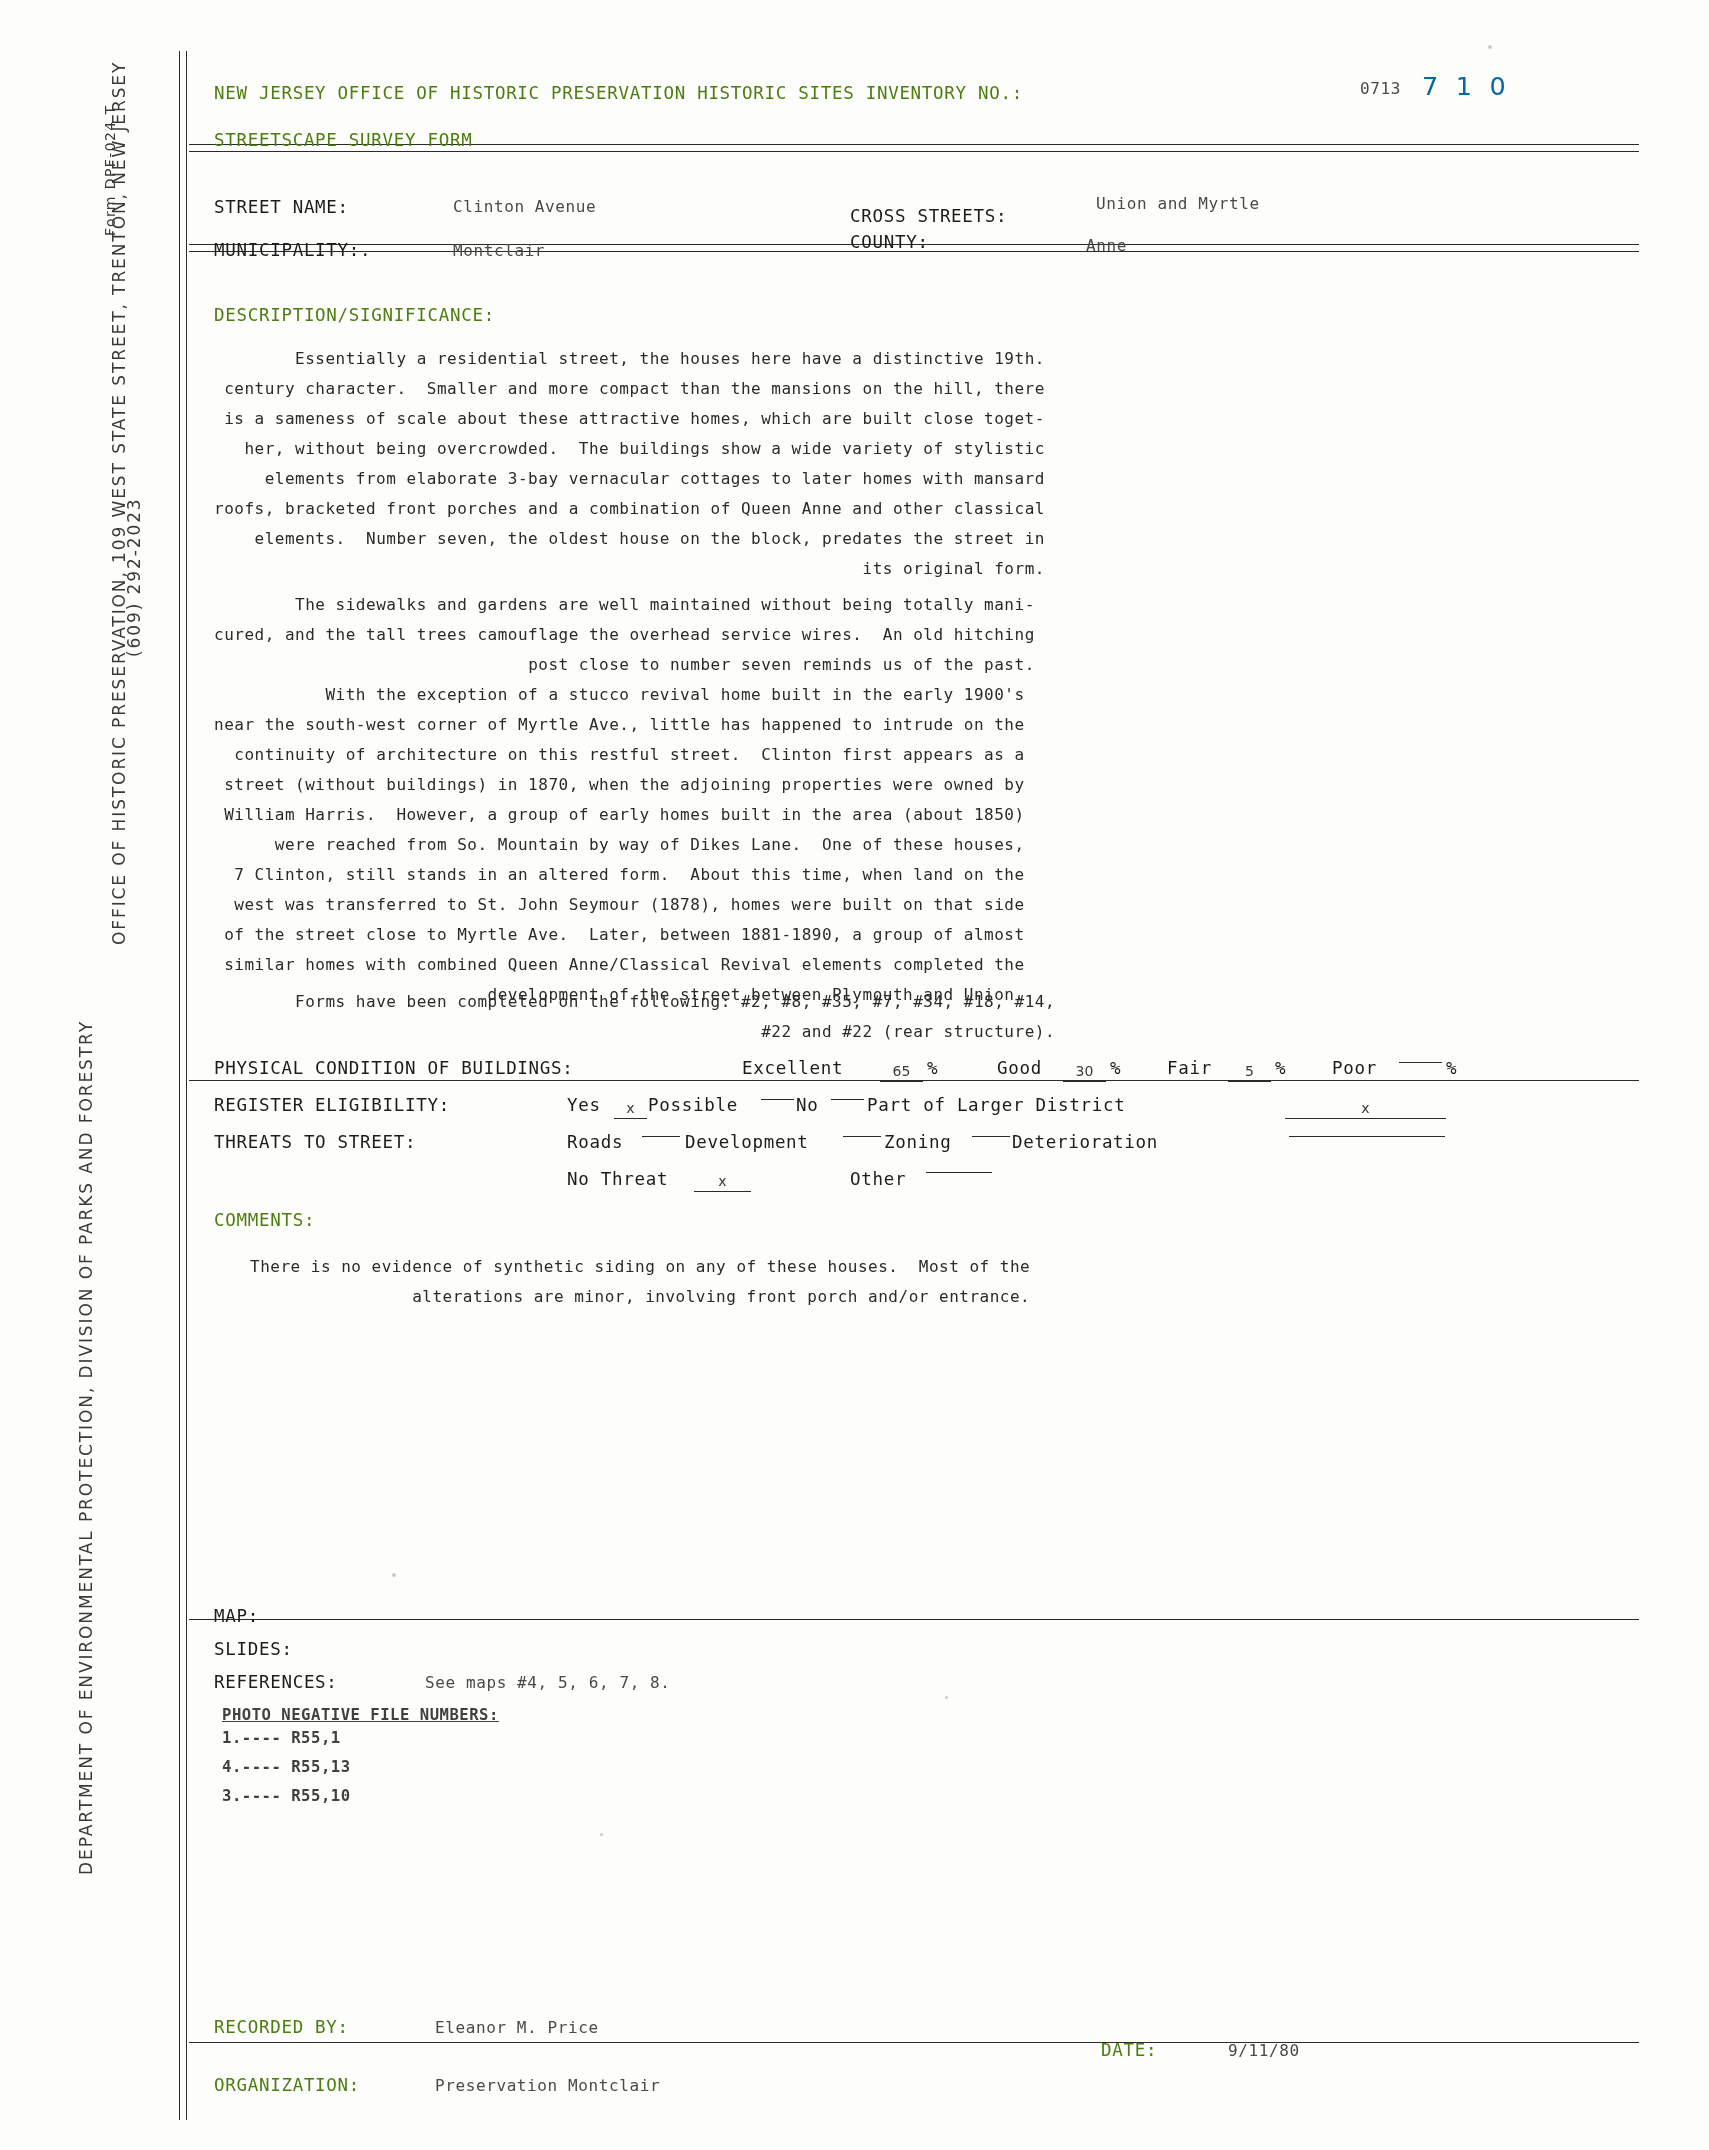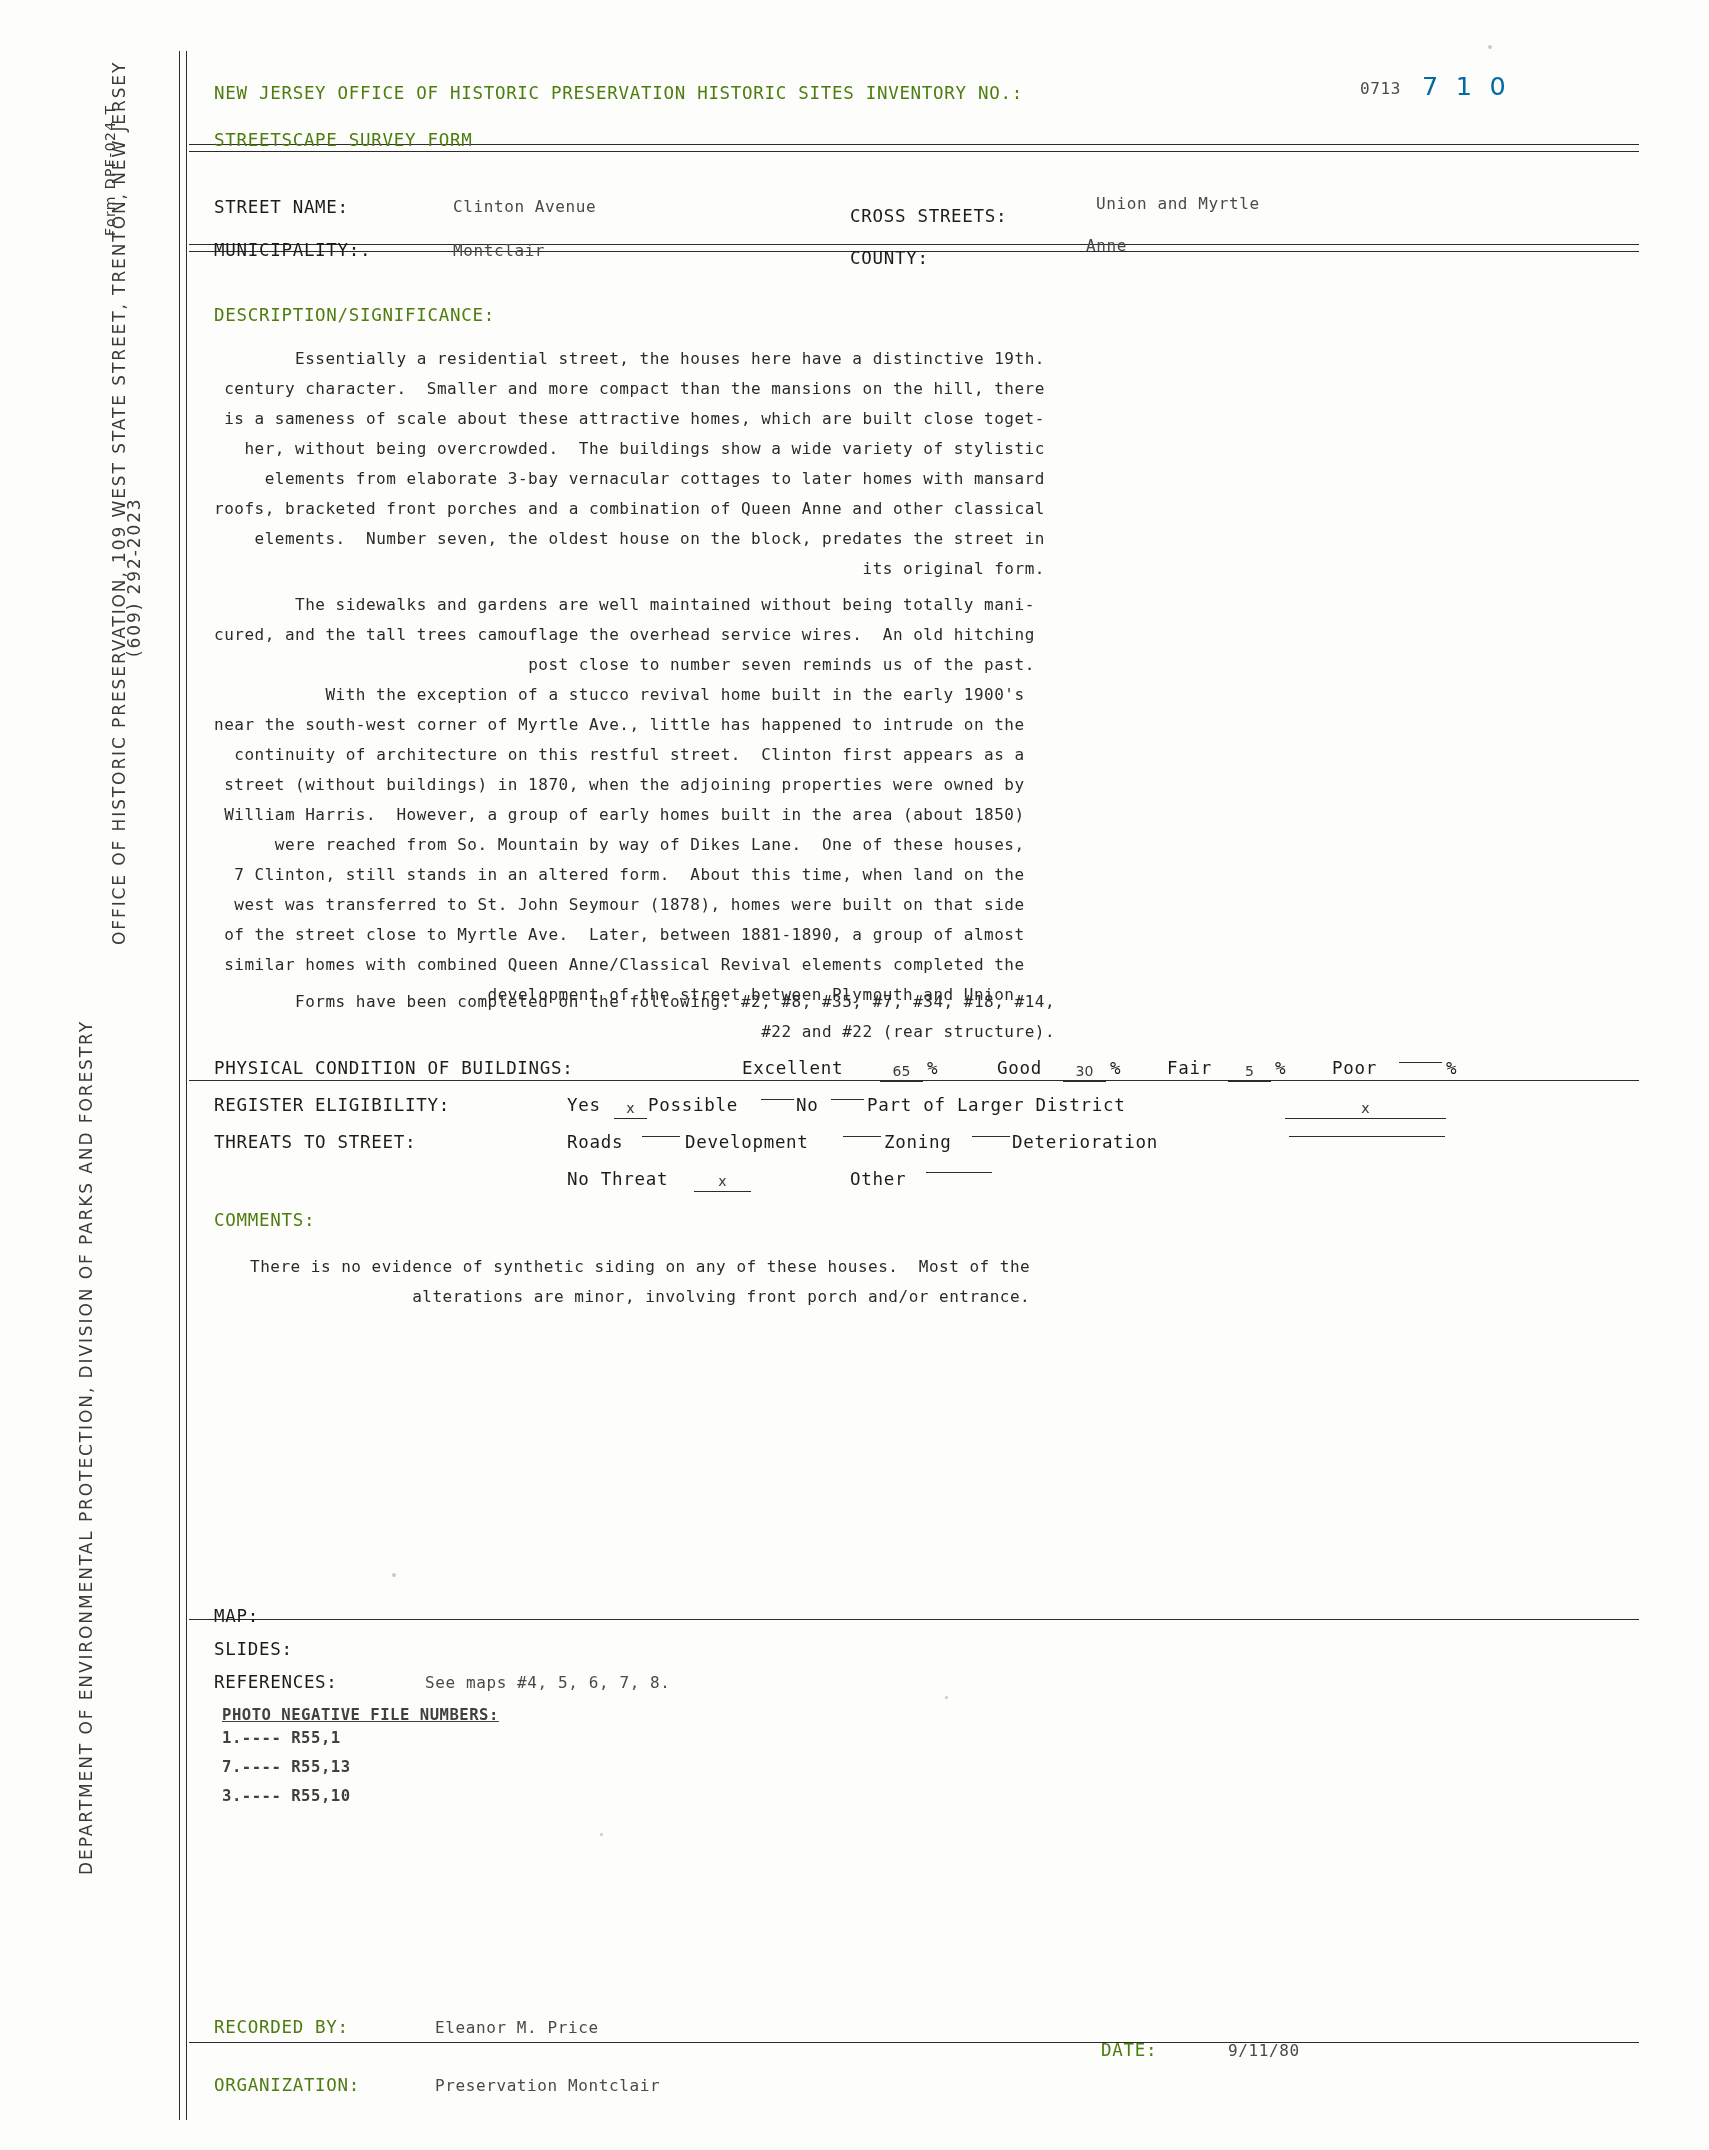--- a/index.html
+++ b/index.html
@@ -186,21 +186,21 @@
 
 <div class="blk label" style="left:214px;top:197px;">STREET NAME:</div>
 <div class="blk typed" style="left:453px;top:197px;">Clinton Avenue</div>
 
 <div class="blk label" style="left:850px;top:206px;">CROSS STREETS:</div>
 <div class="blk typed" style="left:1096px;top:194px;">Union and Myrtle</div>
 
 <div class="blk label" style="left:214px;top:240px;">MUNICIPALITY:.</div>
 <div class="blk typed" style="left:453px;top:241px;">Montclair</div>
 
-<div class="blk label" style="left:850px;top:248px;">COUNTY:</div>
+<div class="blk label" style="left:850px;top:232px;">COUNTY:</div>
 <div class="blk typed" style="left:1086px;top:236px;">Anne</div>
 
 <div class="blk hdr" style="left:214px;top:305px;">DESCRIPTION/SIGNIFICANCE:</div>
 
 <div class="blk body-text" style="left:214px;top:344px;">        Essentially a residential street, the houses here have a distinctive 19th.
 century character.  Smaller and more compact than the mansions on the hill, there
 is a sameness of scale about these attractive homes, which are built close toget-
 her, without being overcrowded.  The buildings show a wide variety of stylistic
 elements from elaborate 3-bay vernacular cottages to later homes with mansard
 roofs, bracketed front porches and a combination of Queen Anne and other classical
@@ -271,21 +271,21 @@
 <div class="blk body-text" style="left:250px;top:1252px;">There is no evidence of synthetic siding on any of these houses.  Most of the
 alterations are minor, involving front porch and/or entrance.</div>
 
 <div class="blk label" style="left:214px;top:1606px;">MAP:</div>
 <div class="blk label" style="left:214px;top:1639px;">SLIDES:</div>
 <div class="blk label" style="left:214px;top:1672px;">REFERENCES:</div>
 <div class="blk typed" style="left:425px;top:1673px;">See maps #4, 5, 6, 7, 8.</div>
 
 <div class="blk small-typed" style="left:222px;top:1706px;text-decoration:underline;font-weight:bold;">PHOTO NEGATIVE FILE NUMBERS:</div>
 <div class="blk small-typed" style="left:222px;top:1729px;font-weight:bold;">1.---- R55,1</div>
-<div class="blk small-typed" style="left:222px;top:1758px;font-weight:bold;">7.---- R55,13</div>
+<div class="blk small-typed" style="left:222px;top:1758px;font-weight:bold;">4.---- R55,13</div>
 <div class="blk small-typed" style="left:222px;top:1787px;font-weight:bold;">3.---- R55,10</div>
 
 <div class="blk hdr" style="left:214px;top:2017px;">RECORDED BY:</div>
 <div class="blk typed" style="left:435px;top:2018px;">Eleanor M. Price</div>
 <div class="blk hdr" style="left:1101px;top:2040px;">DATE:</div>
 <div class="blk typed" style="left:1228px;top:2041px;">9/11/80</div>
 <div class="blk hdr" style="left:214px;top:2075px;">ORGANIZATION:</div>
 <div class="blk typed" style="left:435px;top:2076px;">Preservation Montclair</div>
 
 

